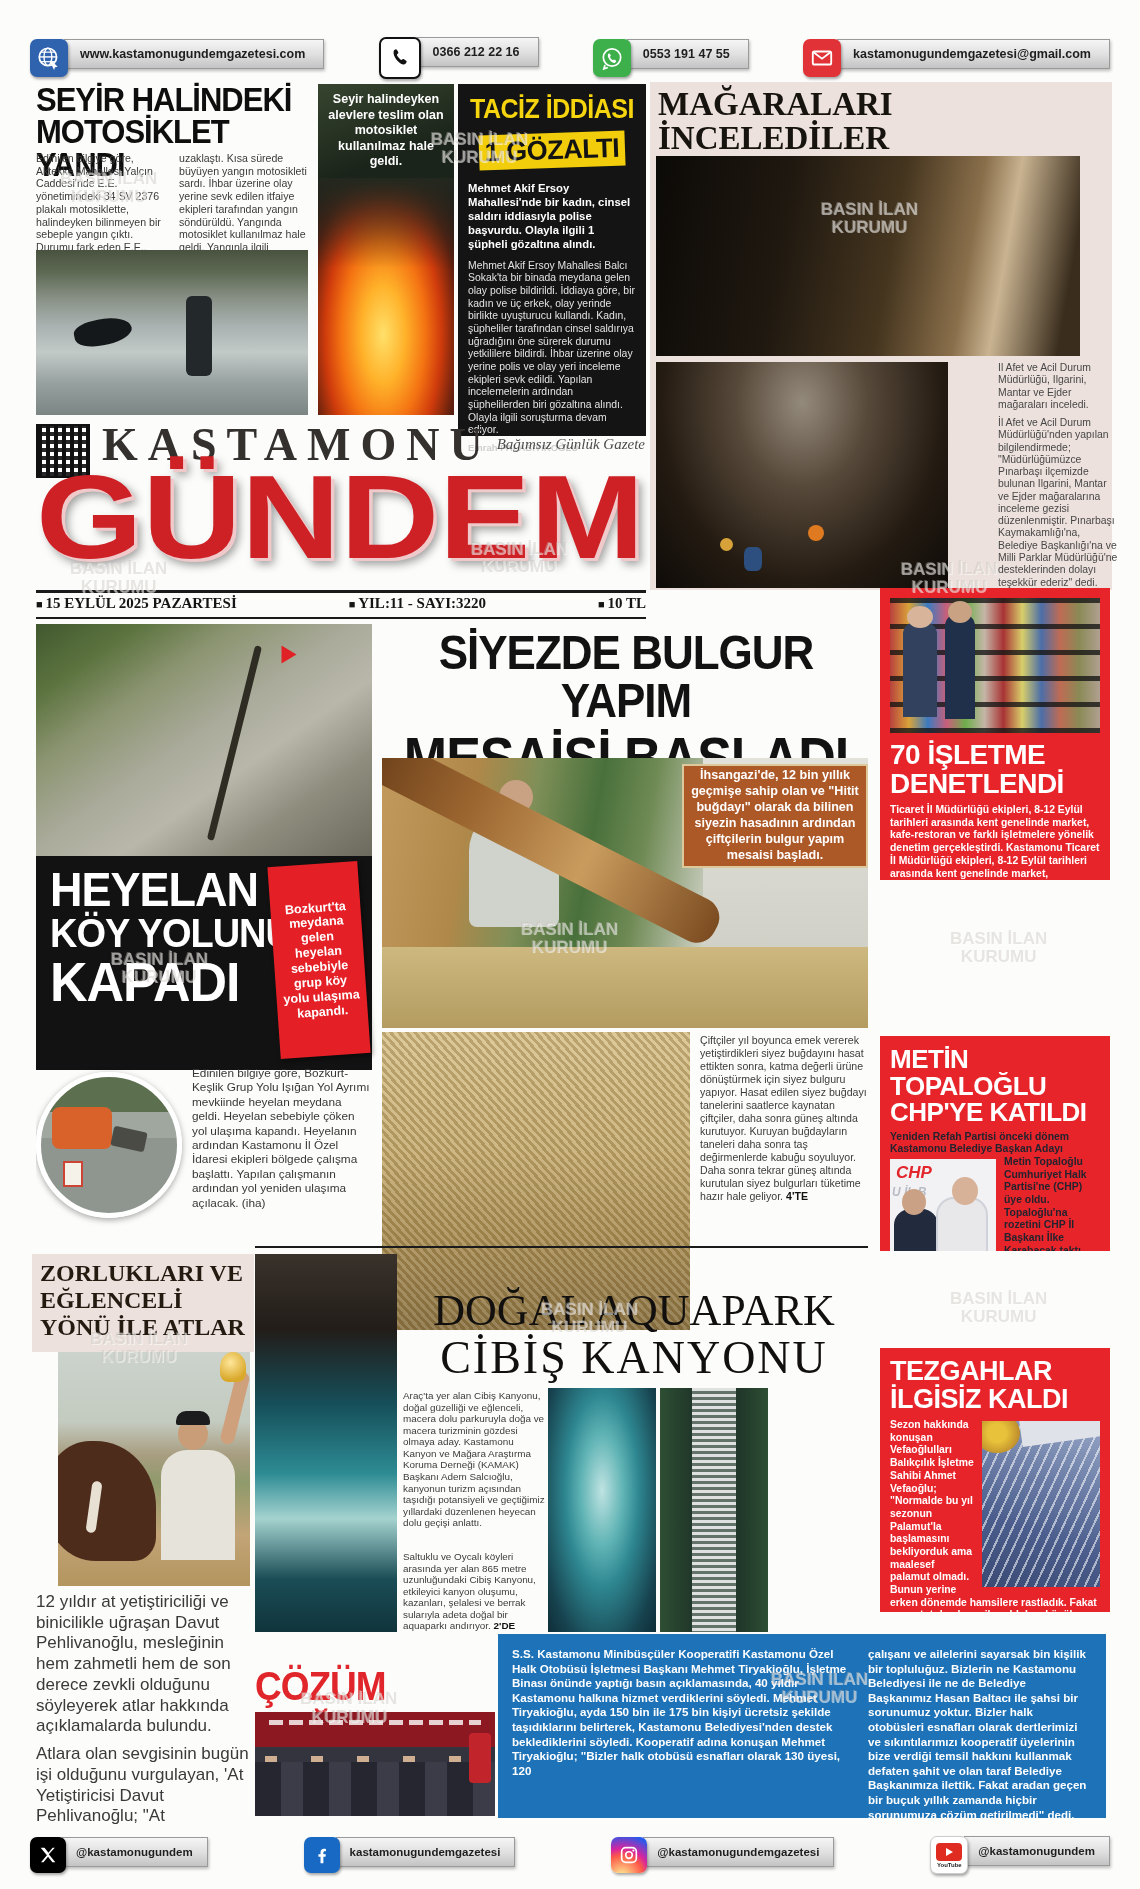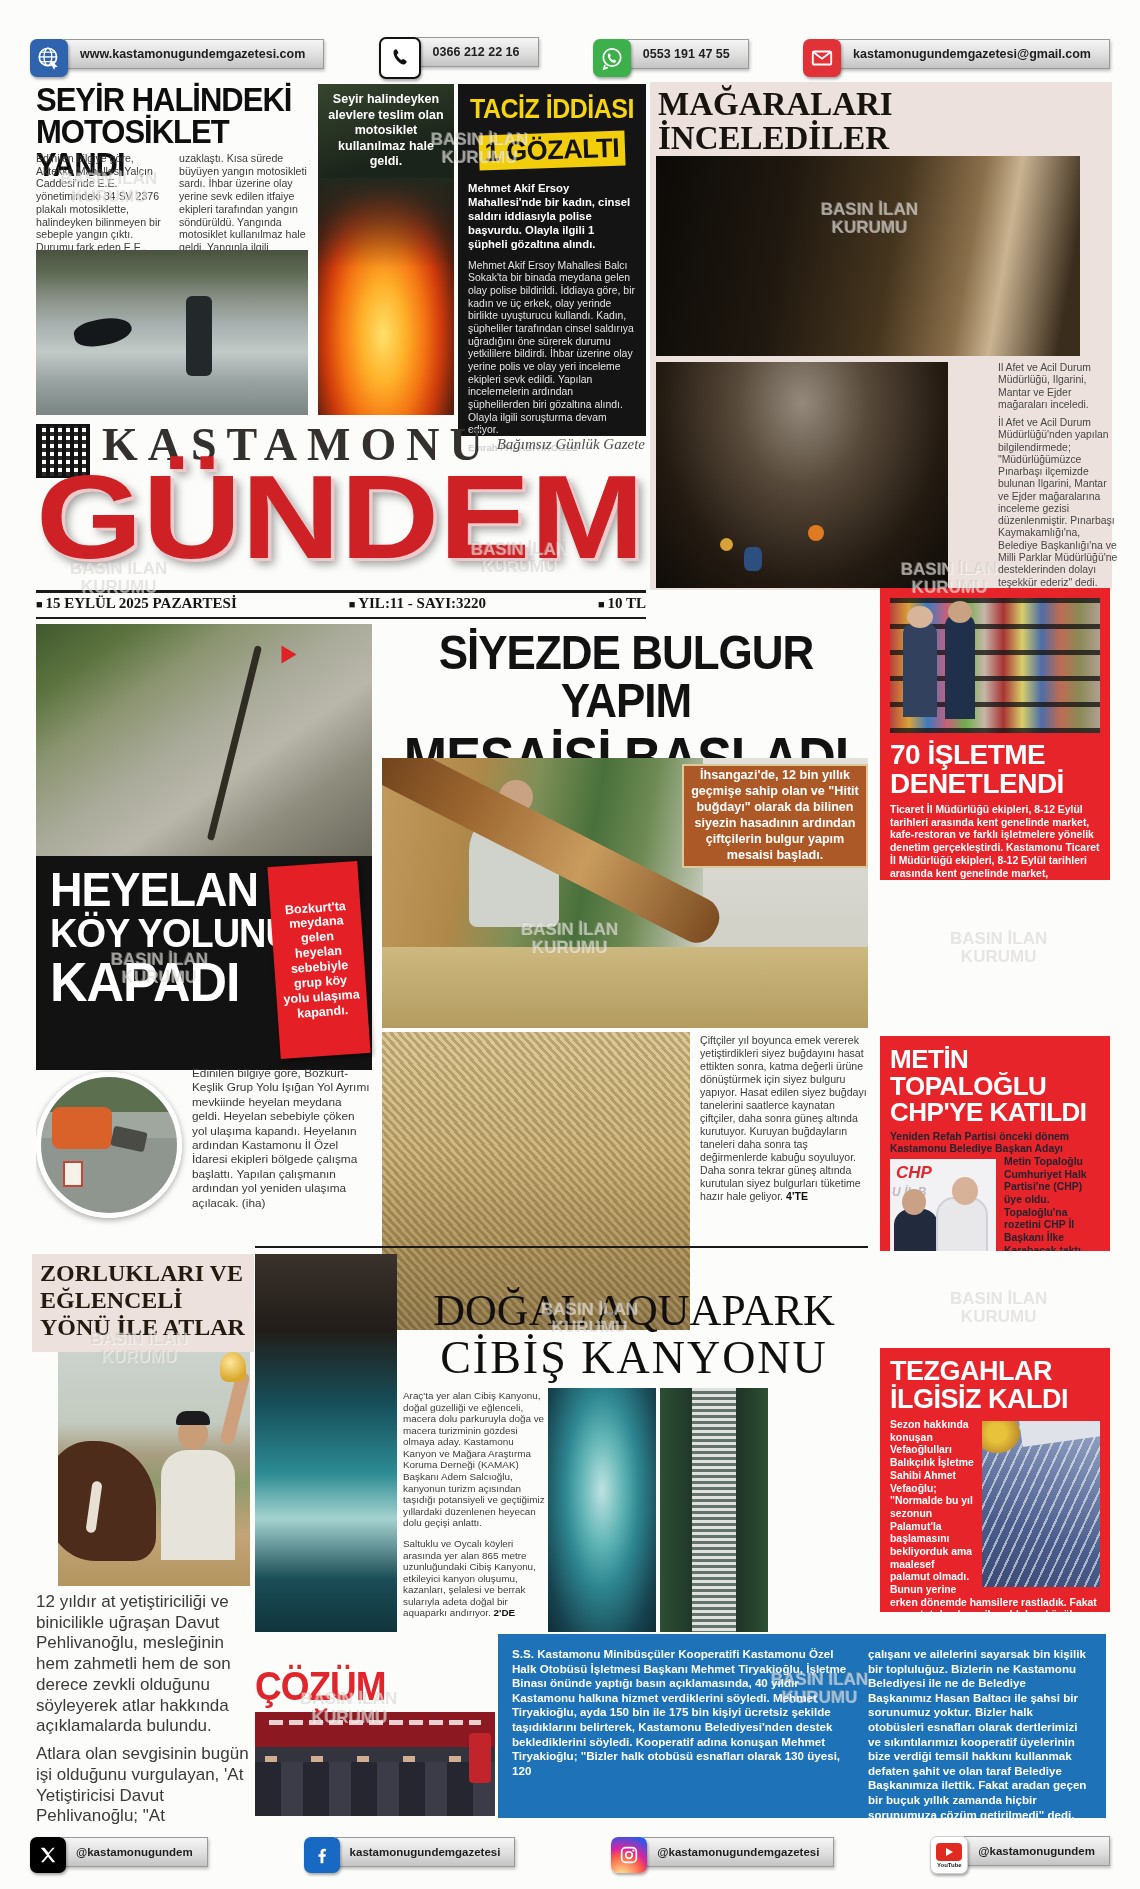--- a/index.html
+++ b/index.html
@@ -175,21 +175,21 @@
   .atlar-body p+p{margin-top:7px;}
 
   
   .ph-canyon{left:255px;top:1254px;width:142px;height:378px;
      background:linear-gradient(180deg,#3a322b 0%,#221d19 20%,#16505b 40%,#2d8b93 58%,#a4d3cf 70%,#1b4d56 86%,#10343c 100%);}
   .aqua-head{left:400px;top:1289px;width:468px;text-align:center;font-family:"Liberation Serif",serif;
              font-weight:normal;color:#12100e;}
   .aqua-head .l1{font-size:44px;line-height:1.02;}
   .aqua-head .l2{font-size:46px;line-height:1.04;letter-spacing:2px;}
   .aqua-body{left:403px;top:1390px;width:142px;height:242px;overflow:hidden;font-size:9.9px;line-height:1.17;color:#3b3b3b;}
-  .aqua-body p+p{margin-top:9px;}
+  .aqua-body p+p{margin-top:22px;}
   .ph-pool{left:548px;top:1388px;width:108px;height:244px;
      background:radial-gradient(ellipse at 50% 42%,#bfe3e2 0%,#5fb3b4 28%,#2e8791 48%,#16424e 82%,#0e2e38 100%);}
   .ph-fall{left:660px;top:1388px;width:108px;height:244px;background:#20372a;}
   .ph-fall .water{position:absolute;left:30%;top:0;width:40%;height:100%;
      background:repeating-linear-gradient(180deg,rgba(255,255,255,.85) 0 3px,rgba(255,255,255,.3) 3px 6px);}
   .ph-fall .green{position:absolute;left:0;top:0;width:30%;height:100%;background:linear-gradient(90deg,#2e4f33,#20372a);}
   .ph-fall .green2{position:absolute;right:0;top:0;width:26%;height:100%;background:linear-gradient(270deg,#2e4f33,#20372a);}
 
   
   .oto-h1{left:255px;top:1640px;width:242px;font-weight:bold;font-size:21.5px;color:#1a6ab5;letter-spacing:-.5px;}

